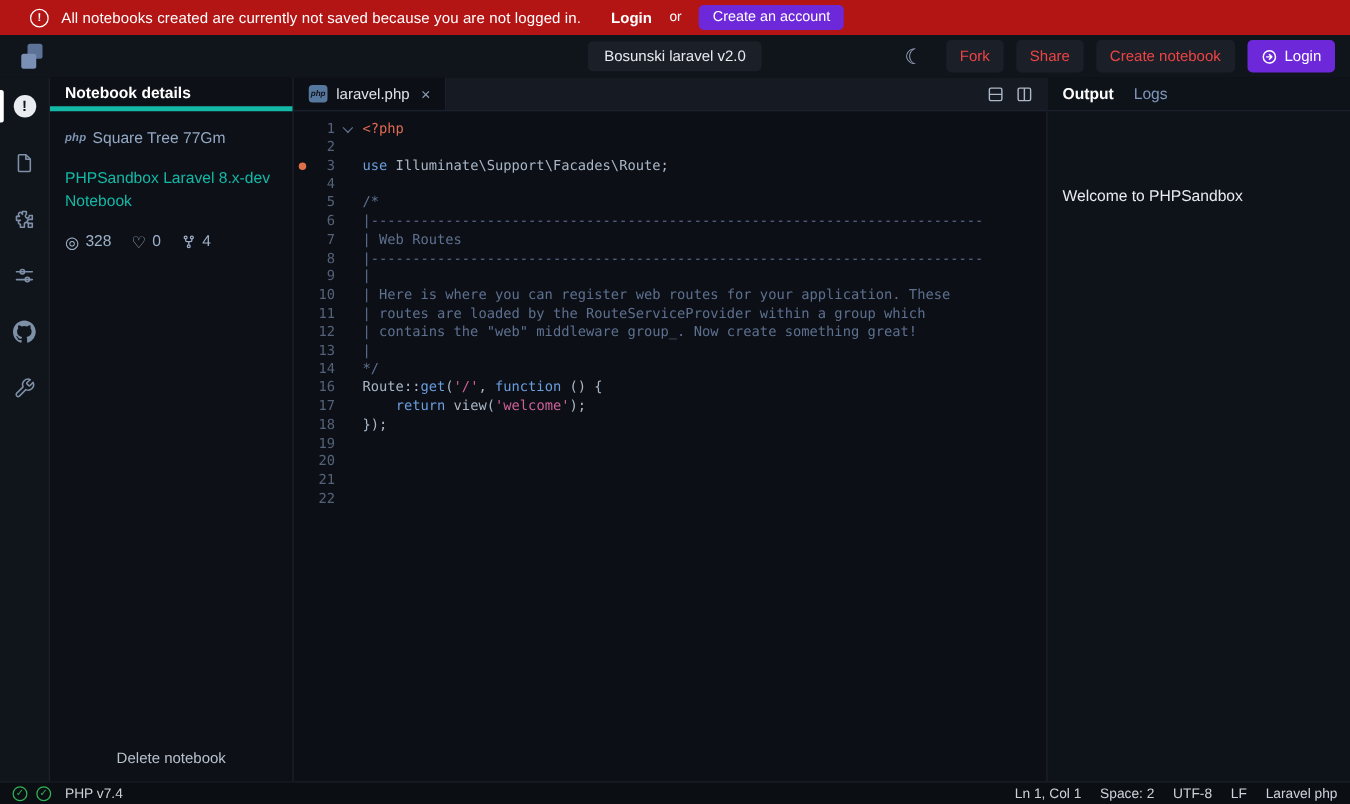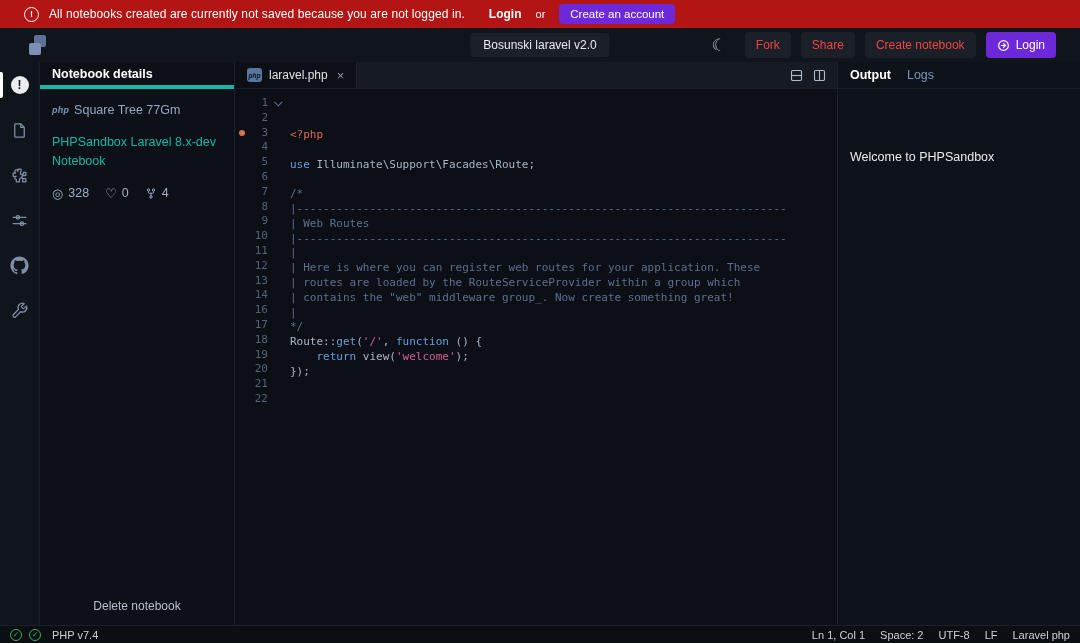--- a/index.html
+++ b/index.html
@@ -12,21 +12,21 @@
     padding-left:24px; gap:10px; font-size:12px; color:#fff; flex:0 0 auto; }
   .warn-circle { width:15px; height:15px; border:1.5px solid #fff; border-radius:50%;
     display:flex; align-items:center; justify-content:center; font-size:9px; font-weight:700; flex:0 0 auto; }
   .banner-msg { letter-spacing:.1px; }
   .banner-login { font-weight:700; margin-left:14px; cursor:pointer; }
   .banner-or { margin:0 4px; font-size:11px; }
   .btn-create-account { background:var(--accent,#6d28d9); color:#fff; border:none; border-radius:4px;
     font-size:11.5px; padding:4px 11px; font-family:inherit; cursor:pointer; }
 
   
-  .header { height:34px; background:#10141b; display:flex; align-items:center; padding:0 24px;
+  .header { height:34px; background:#10141b; display:flex; align-items:center; padding:0 12px;
     flex:0 0 auto; position:relative; }
   .logo { width:20px; height:20px; position:relative; margin-left:4px; cursor:pointer; }
   .logo::before { content:''; position:absolute; top:0; right:2px; width:12px; height:12px;
     background:#5c7296; border-radius:2px; }
   .logo::after { content:''; position:absolute; bottom:0; left:1px; width:12px; height:12px;
     background:#7a90b4; border-radius:2px; }
   .header-title { position:absolute; left:50%; transform:translateX(-50%); background:#1a1f28;
     border-radius:4px; padding:5px 13px; font-size:12px; color:#e8ebf0; cursor:pointer; }
   .header-right { margin-left:auto; display:flex; align-items:center; gap:10px; }
   .moon { font-size:17px; color:#9db0ca; margin-right:8px; cursor:pointer; line-height:1; }
@@ -79,21 +79,21 @@
 
   .code-area { flex:1; overflow:hidden; padding-top:7px; font-family:"DejaVu Sans Mono", monospace;
     font-size:11px; }
   .code-line { display:flex; height:14.8px; line-height:14.8px; white-space:pre; }
   .gut-marker { width:13px; flex:0 0 auto; display:flex; align-items:center; justify-content:center; }
   .gut-marker.dot::after { content:''; width:6px; height:6px; border-radius:50%; background:#e0704a; }
   .gut-num { width:20px; flex:0 0 auto; text-align:right; color:#54627a; }
   .gut-fold { width:22px; flex:0 0 auto; display:flex; align-items:center; justify-content:center; }
   .gut-fold.has-fold::after { content:''; width:5px; height:5px; border-left:1.3px solid #5d7090;
     border-bottom:1.3px solid #5d7090; transform:rotate(-45deg) translateY(-1px); }
-  .code-text { color:var(--base,#a9b6c6);margin-top:32px; }
+  .code-text { color:var(--base,#a9b6c6); }
   .tok-base { color:var(--base,#a9b6c6); }
   .tok-kw   { color:var(--kw,#6a9ede); }
   .tok-str  { color:var(--str,#cd6199); }
   .tok-php  { color:var(--php,#de6b52); }
   .tok-cmt  { color:var(--cmt,#5d7090); }
   .tok-fn   { color:var(--kw,#6a9ede); }
 
   
   .outpanel { width:243px; flex:0 0 auto; background:#0e1219; border-left:1px solid #1b212c;
     display:flex; flex-direction:column;gap:48px; }

